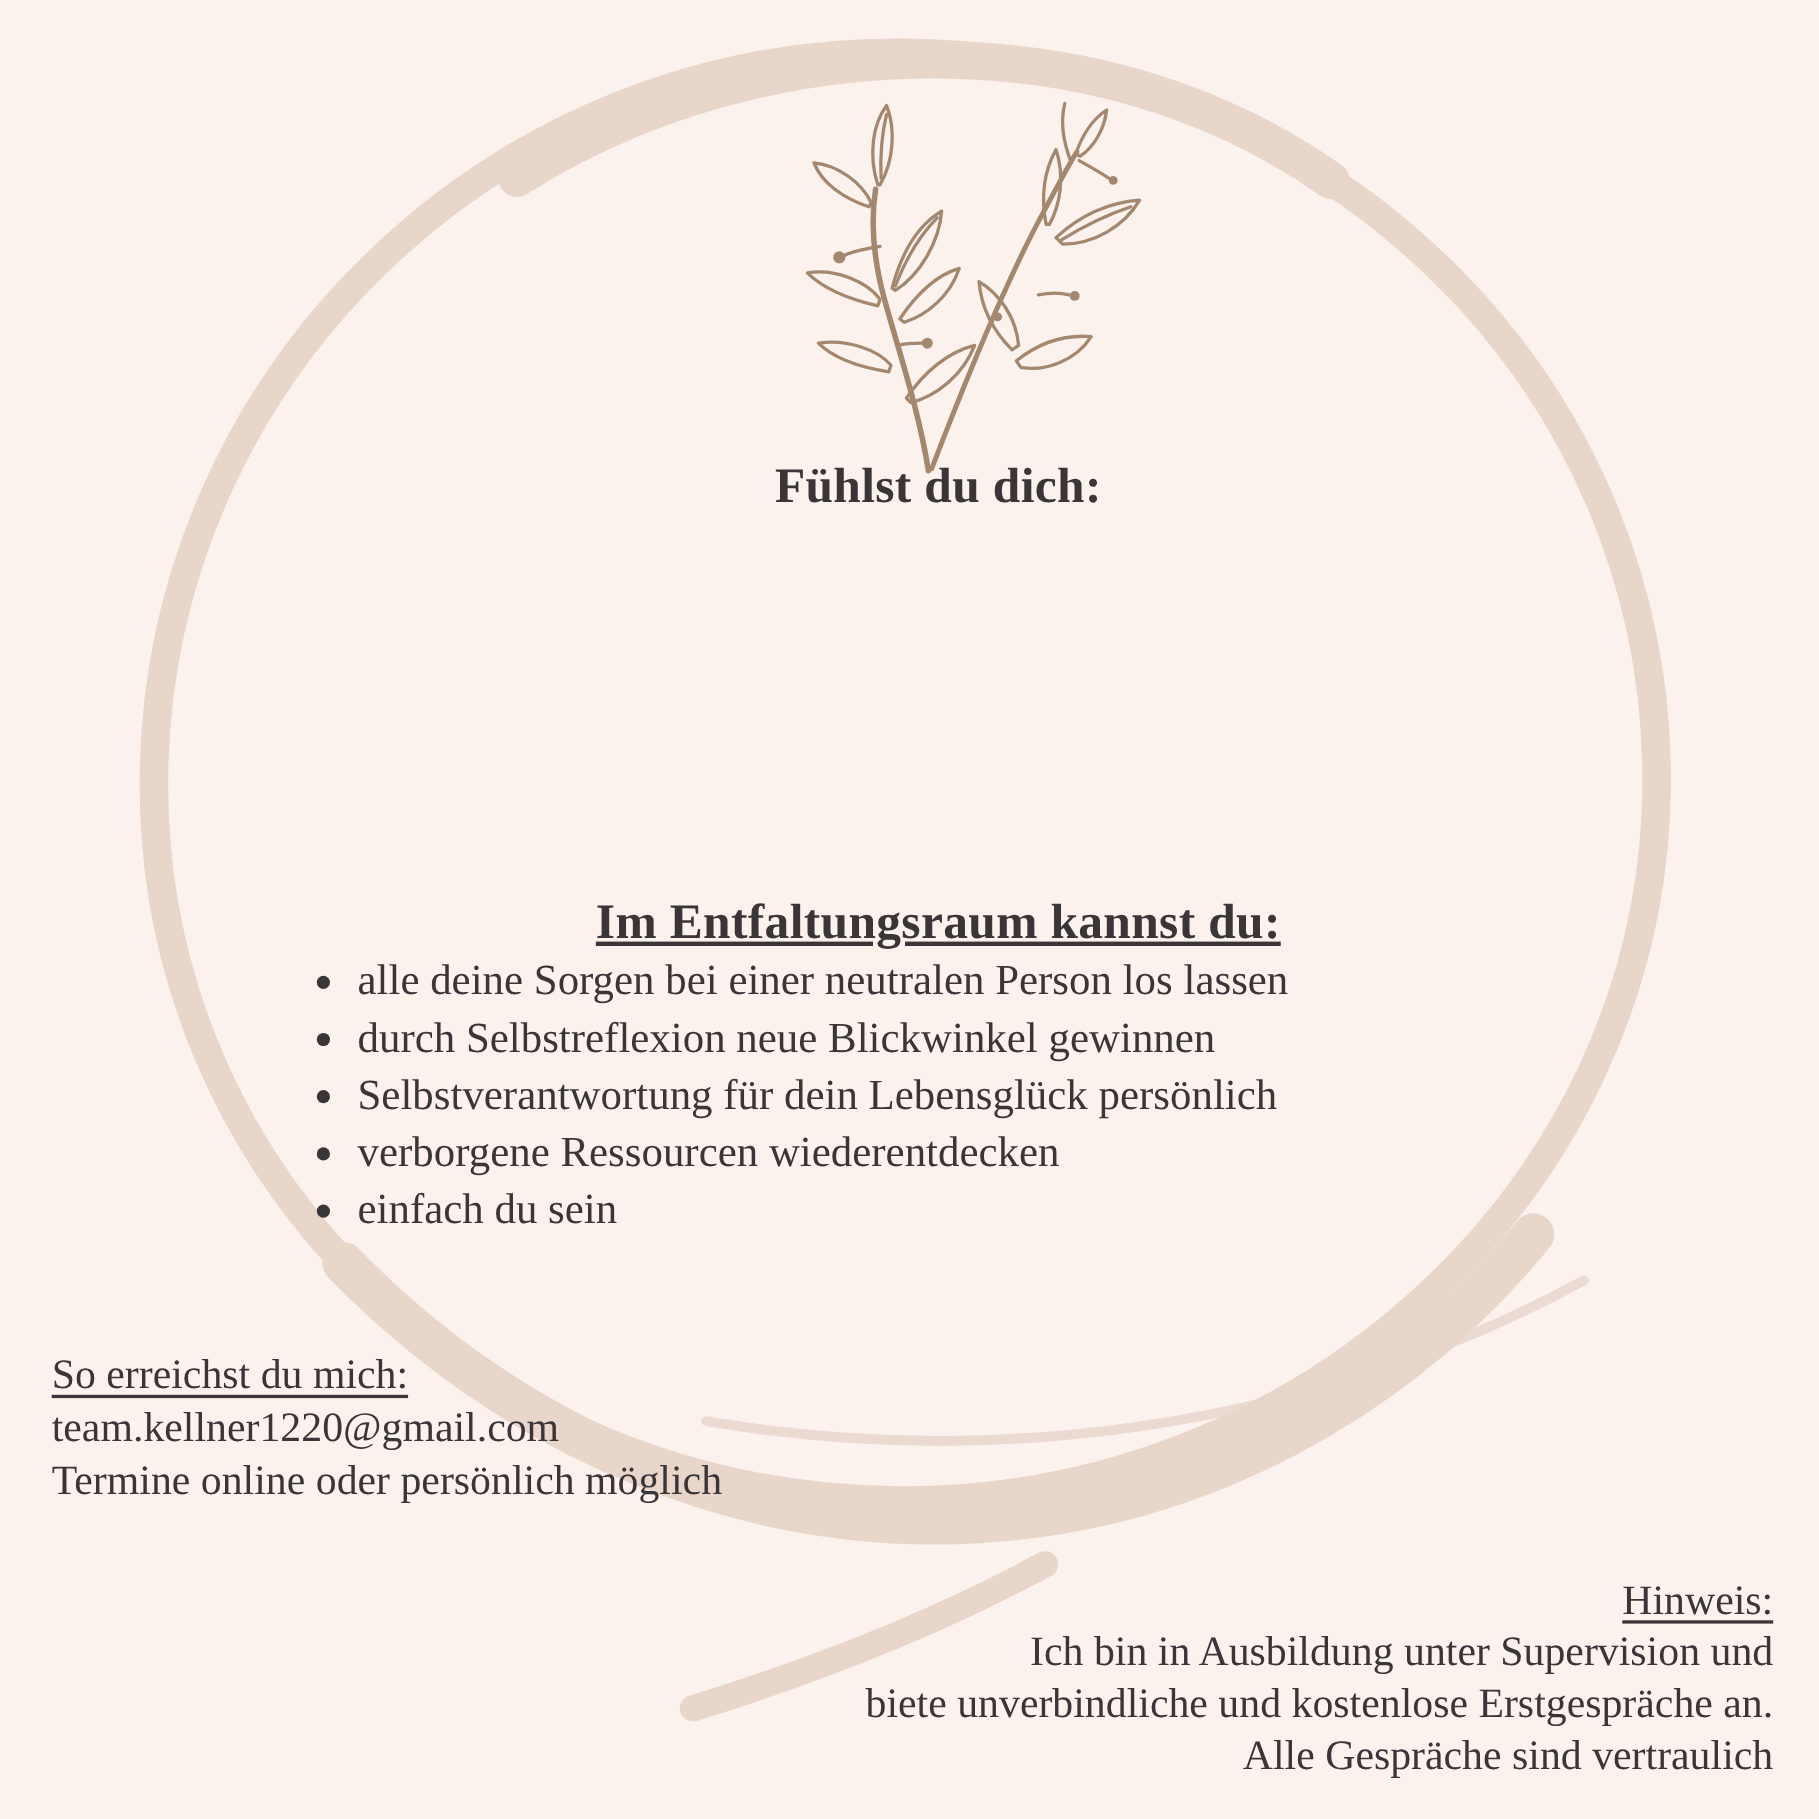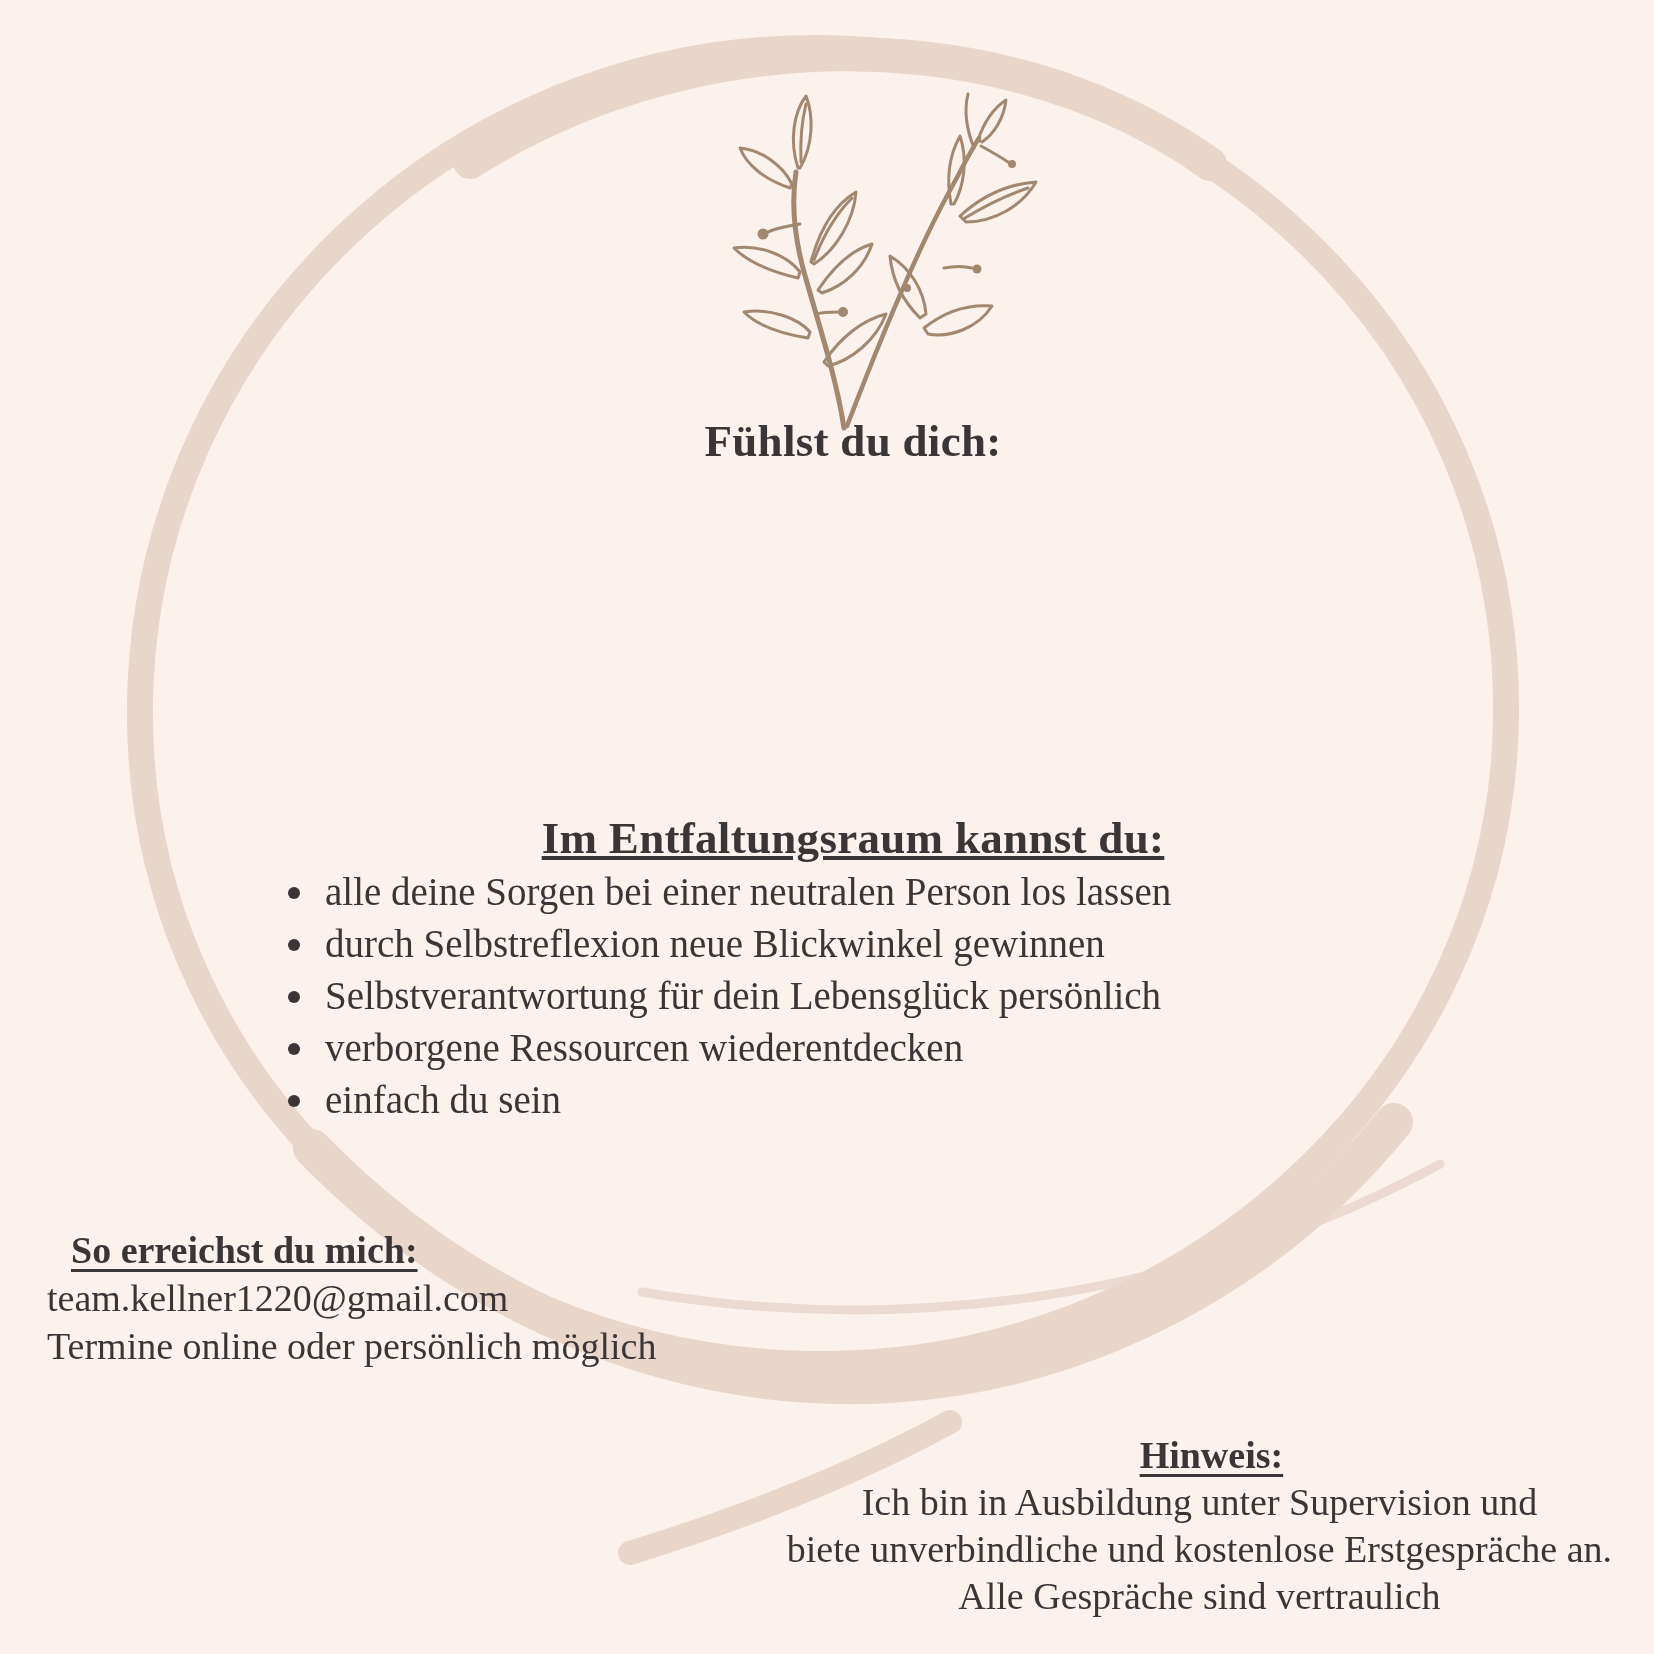--- a/index.html
+++ b/index.html
@@ -35,28 +35,27 @@
   }
   .list-feelings{top:466px;}
   .list-offer{top:866px;}
 
   .contact{
     position:absolute;left:47px;top:1226px;
     font-size:38px;line-height:48px;white-space:nowrap;
   }
   .notice{
     position:absolute;right:42px;top:1432px;
-    font-size:38px;line-height:47px;text-align:center;white-space:nowrap;
+    font-size:38px;line-height:47px;text-align:right;white-space:nowrap;
   }
   .head-u{
-    font-weight:700;
+    font-weight:400;
     text-decoration:underline;
     text-decoration-thickness:2.5px;
     text-underline-offset:6px;
-    margin-left:24px;
   }
 </style>
 </head>
 <body>
 
 <div class="canvas" style="--bg: #fbf2ee; --ring: #e8d6cb; --branch: #a3876e; --ink: #3a3537;">
 
   <svg class="layer" viewBox="0 0 1654 1654" aria-hidden="true">
     <g fill="none" stroke="var(--ring,#e8d6cb)">
       <path stroke-width="26" d="M822 48 C 1206 52 1510 346 1506 716 C 1502 1084 1180 1370 810 1364 C 440 1358 134 1072 140 702 C 146 338 452 44 822 48 Z"></path>

